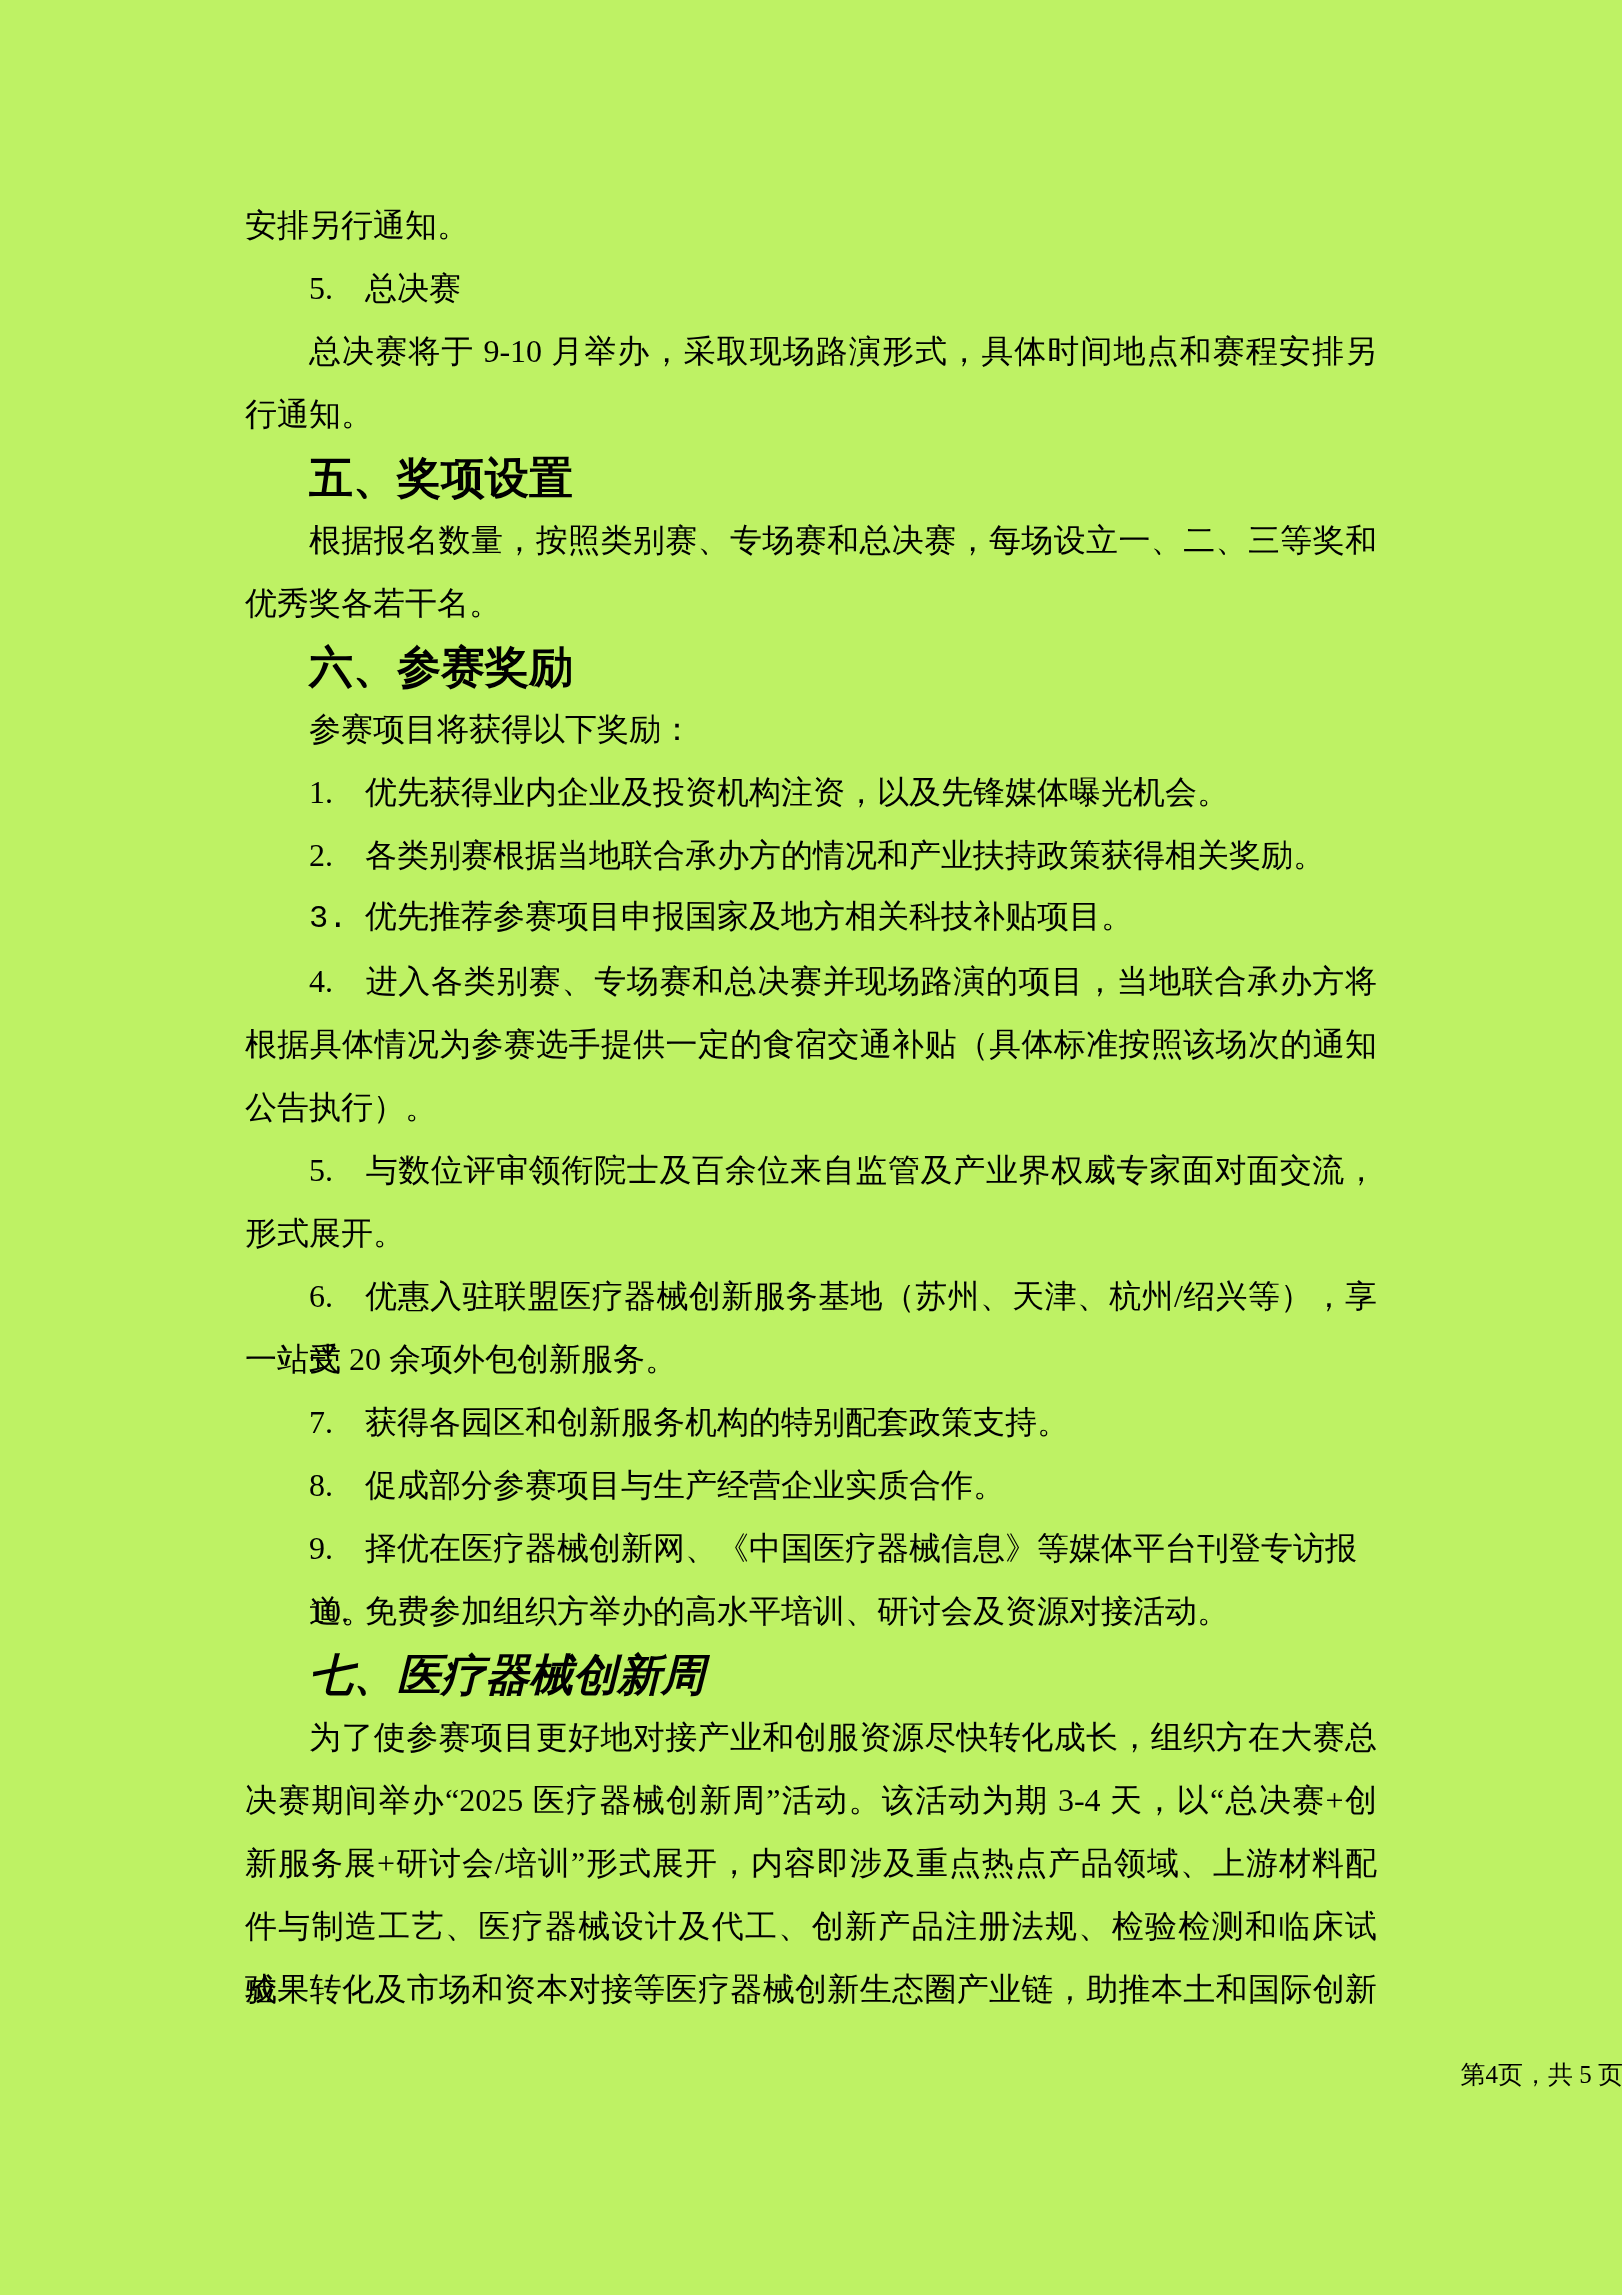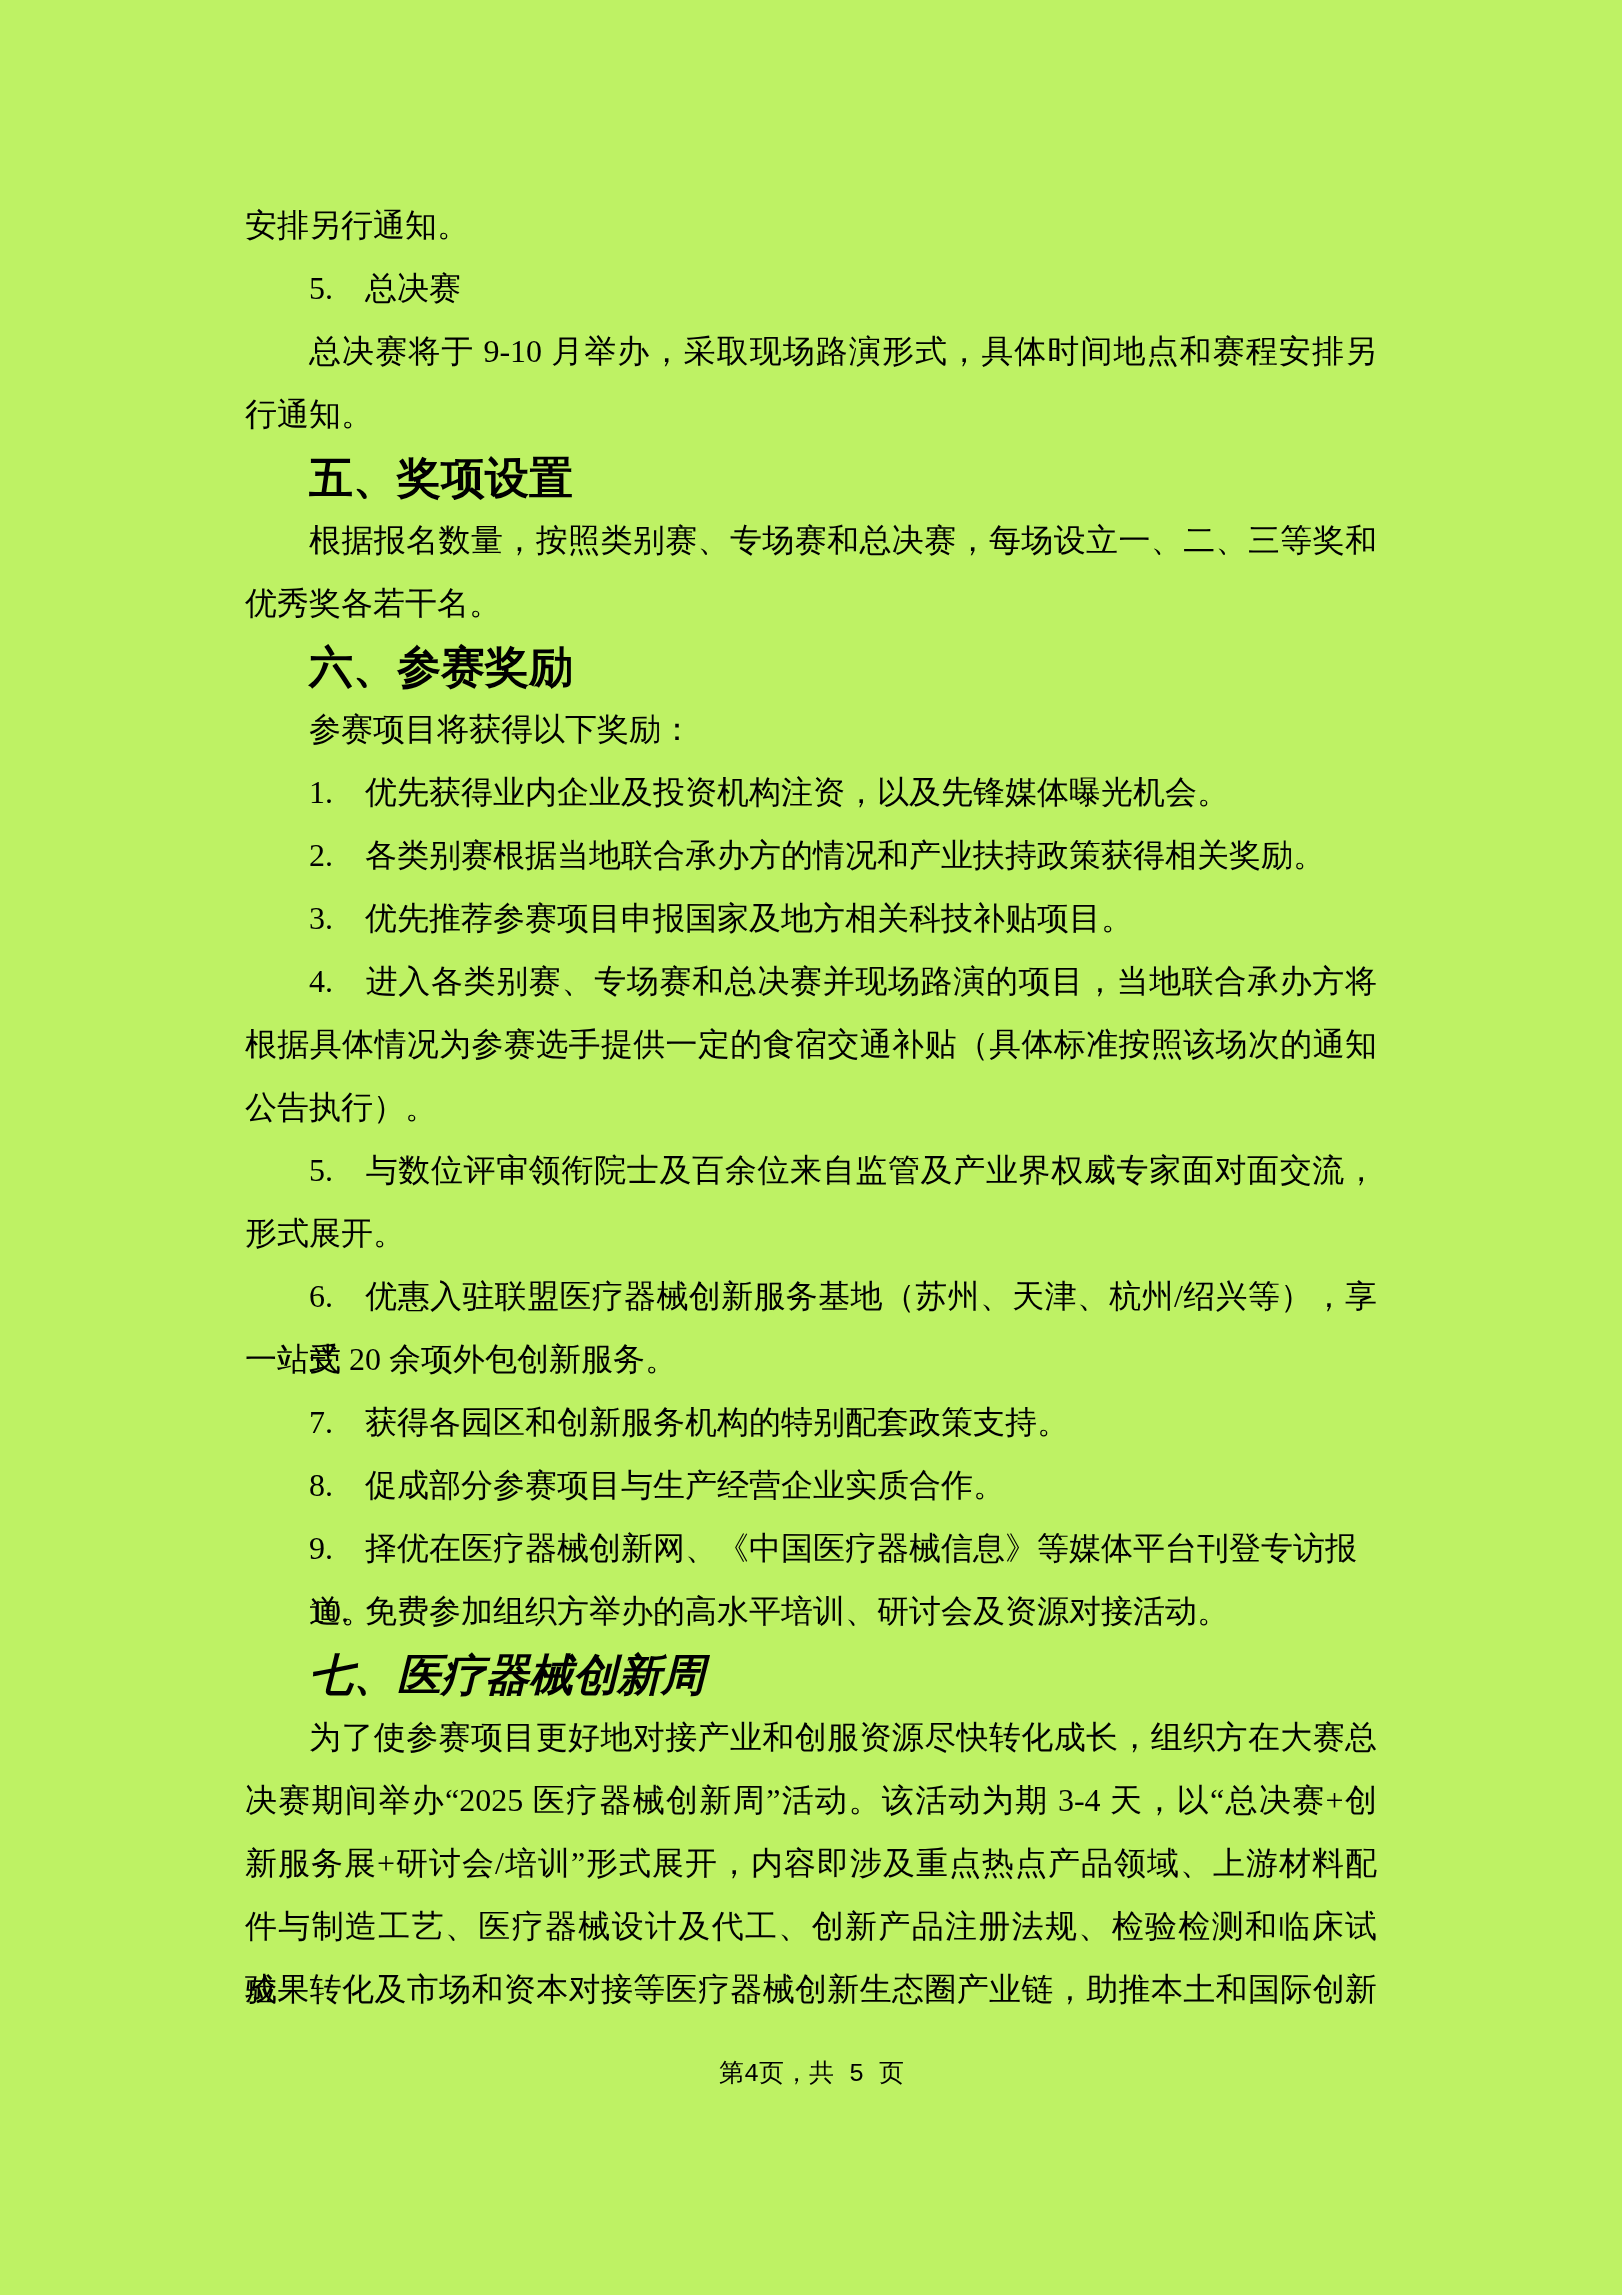--- a/index.html
+++ b/index.html
@@ -42,43 +42,43 @@
     display: inline-block;
     min-width: 56px;
   }
   .footer {
     position: absolute;
     left: 0;
     right: 0;
     top: 2055px;
     height: 39px;
     line-height: 39px;
-    text-align: center;
+    text-align: right;
     font-size: 25px;
-    font-family: Liberation Mono, monospace;
+    font-family: Liberation Serif, serif;
     color: #000000;
   }
 </style>
 </head>
 <body>
 
 <div class="page">
   <div class="content" id="content">
       <div class="line"><span class="txt">安排另行通知。</span></div>
       <div class="line" style="padding-left: 64px;"><span class="num">5.</span><span class="txt">总决赛</span></div>
       <div class="line justify" style="padding-left: 64px;"><span class="txt">总决赛将于 9-10 月举办，采取现场路演形式，具体时间地点和赛程安排另</span></div>
       <div class="line"><span class="txt">行通知。</span></div>
       <div class="line heading" style="padding-left: 64px;"><span class="txt">五、奖项设置</span></div>
       <div class="line justify" style="padding-left: 64px;"><span class="txt">根据报名数量，按照类别赛、专场赛和总决赛，每场设立一、二、三等奖和</span></div>
       <div class="line"><span class="txt">优秀奖各若干名。</span></div>
       <div class="line heading" style="padding-left: 64px;"><span class="txt">六、参赛奖励</span></div>
       <div class="line" style="padding-left: 64px;"><span class="txt">参赛项目将获得以下奖励：</span></div>
       <div class="line" style="padding-left: 64px;"><span class="num">1.</span><span class="txt">优先获得业内企业及投资机构注资，以及先锋媒体曝光机会。</span></div>
       <div class="line" style="padding-left: 64px;"><span class="num">2.</span><span class="txt">各类别赛根据当地联合承办方的情况和产业扶持政策获得相关奖励。</span></div>
-      <div class="line" style="padding-left: 64px;"><span class="num">3.</span><span class="txt">优先推荐参赛项目申报国家及地方相关科技补贴项目。</span></div>
+      <div class="line" style="padding-left: 64px; font-family: Liberation Mono, monospace;"><span class="num">3.</span><span class="txt">优先推荐参赛项目申报国家及地方相关科技补贴项目。</span></div>
       <div class="line justify" style="padding-left: 64px;"><span class="num">4.</span><span class="txt">进入各类别赛、专场赛和总决赛并现场路演的项目，当地联合承办方将</span></div>
       <div class="line justify"><span class="txt">根据具体情况为参赛选手提供一定的食宿交通补贴（具体标准按照该场次的通知</span></div>
       <div class="line"><span class="txt">公告执行）。</span></div>
       <div class="line justify" style="padding-left: 64px;"><span class="num">5.</span><span class="txt">与数位评审领衔院士及百余位来自监管及产业界权威专家面对面交流，</span></div>
       <div class="line"><span class="txt">形式展开。</span></div>
       <div class="line justify" style="padding-left: 64px;"><span class="num">6.</span><span class="txt">优惠入驻联盟医疗器械创新服务基地（苏州、天津、杭州/绍兴等），享受</span></div>
       <div class="line"><span class="txt">一站式 20 余项外包创新服务。</span></div>
       <div class="line" style="padding-left: 64px;"><span class="num">7.</span><span class="txt">获得各园区和创新服务机构的特别配套政策支持。</span></div>
       <div class="line" style="padding-left: 64px;"><span class="num">8.</span><span class="txt">促成部分参赛项目与生产经营企业实质合作。</span></div>
       <div class="line" style="padding-left: 64px;"><span class="num">9.</span><span class="txt">择优在医疗器械创新网、《中国医疗器械信息》等媒体平台刊登专访报道。</span></div>

